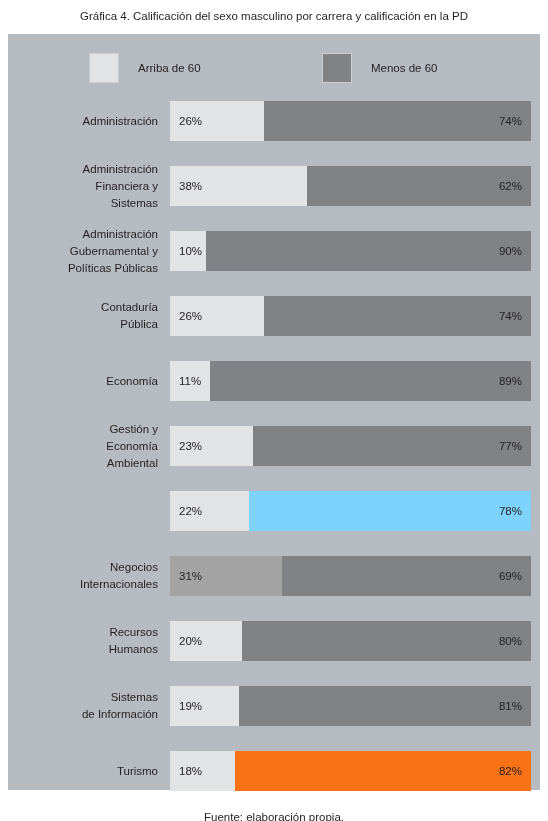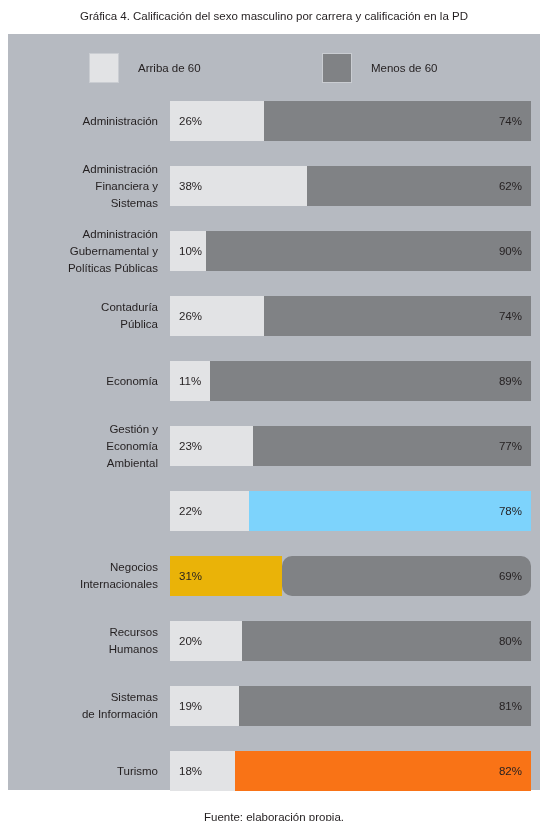--- a/index.html
+++ b/index.html
@@ -244,24 +244,24 @@
             </div>
             <div class="seg seg-dark" style="background: #7dd3fc; width: 78%;">
               <span class="seg-value">78%</span>
             </div>
           </div>
         </div>
         <div class="row" style="top: 460px;">
           <div class="cat-label">Negocios
 Internacionales</div>
           <div class="bar-track">
-            <div class="seg seg-light" style="background: #eab308; width: 31%;">
+            <div class="seg seg-light" style="background: #a3a3a3; width: 31%;">
               <span class="seg-value">31%</span>
             </div>
-            <div class="seg seg-dark" style="background: rgb(128, 130, 133); width: 69%; border-radius: 10px;">
+            <div class="seg seg-dark" style="background: rgb(128, 130, 133); width: 69%;">
               <span class="seg-value">69%</span>
             </div>
           </div>
         </div>
         <div class="row" style="top: 525px;">
           <div class="cat-label">Recursos
 Humanos</div>
           <div class="bar-track">
             <div class="seg seg-light" style="background: rgb(226, 227, 229); width: 20%;">
               <span class="seg-value">20%</span>

